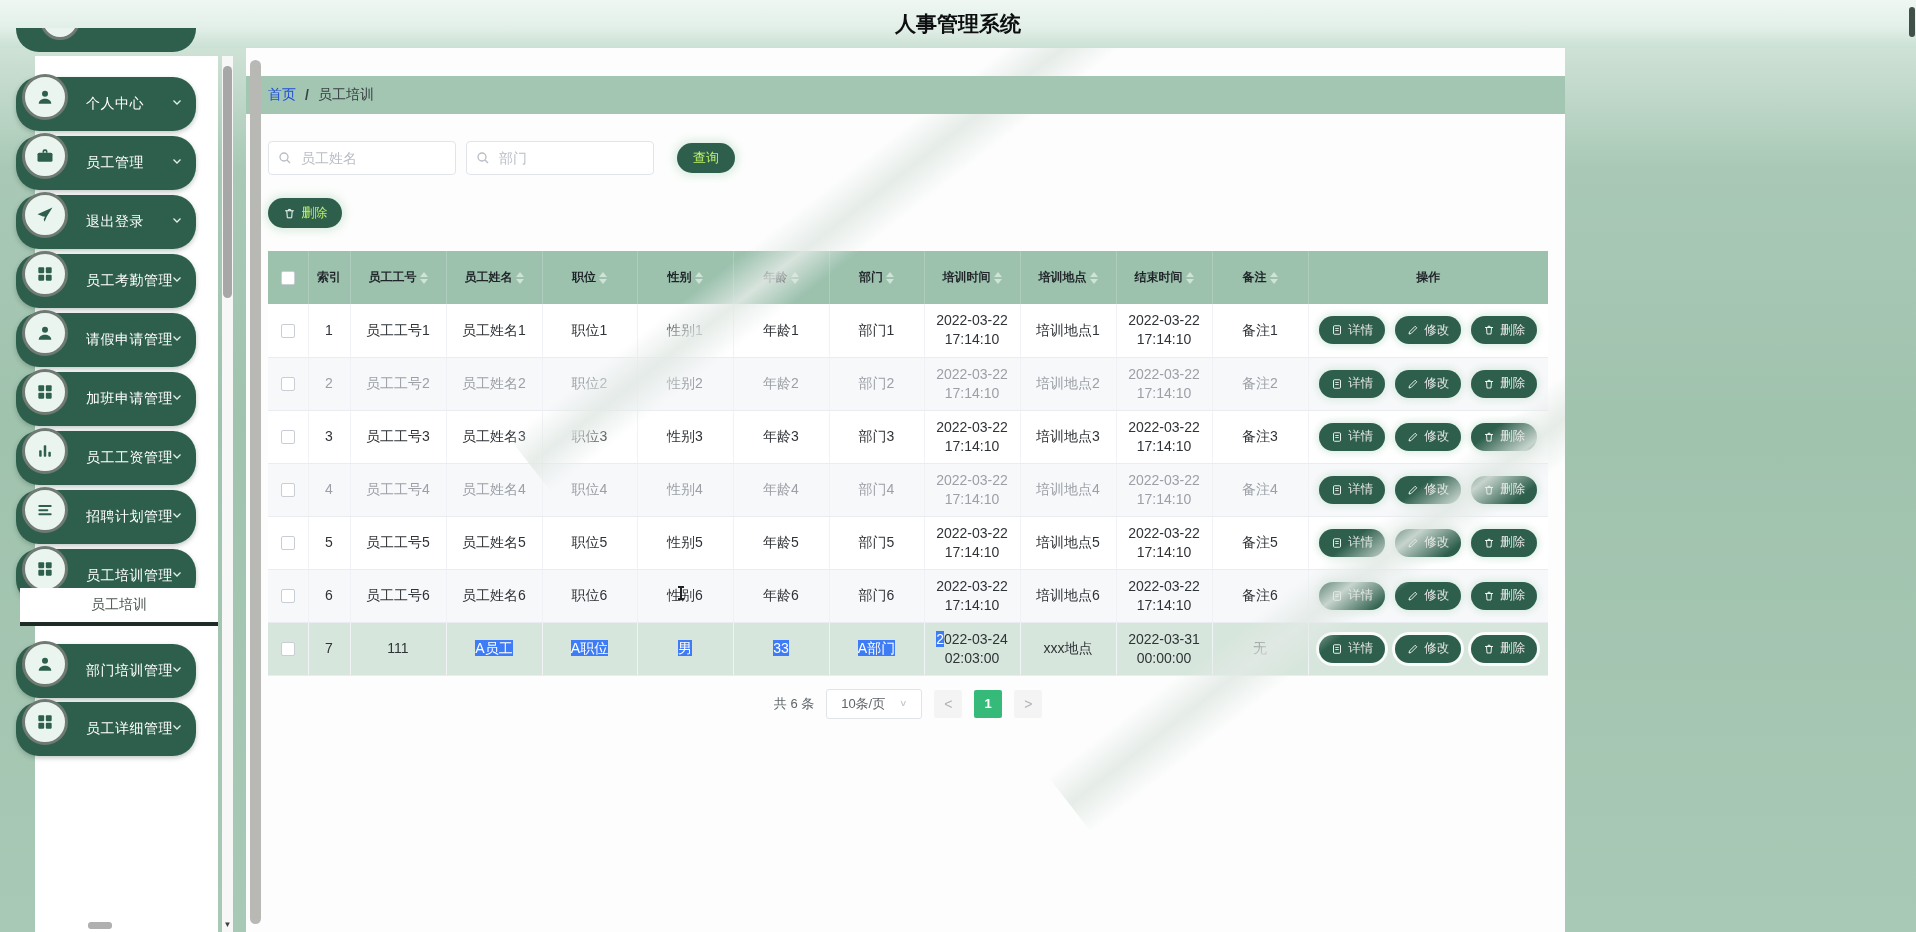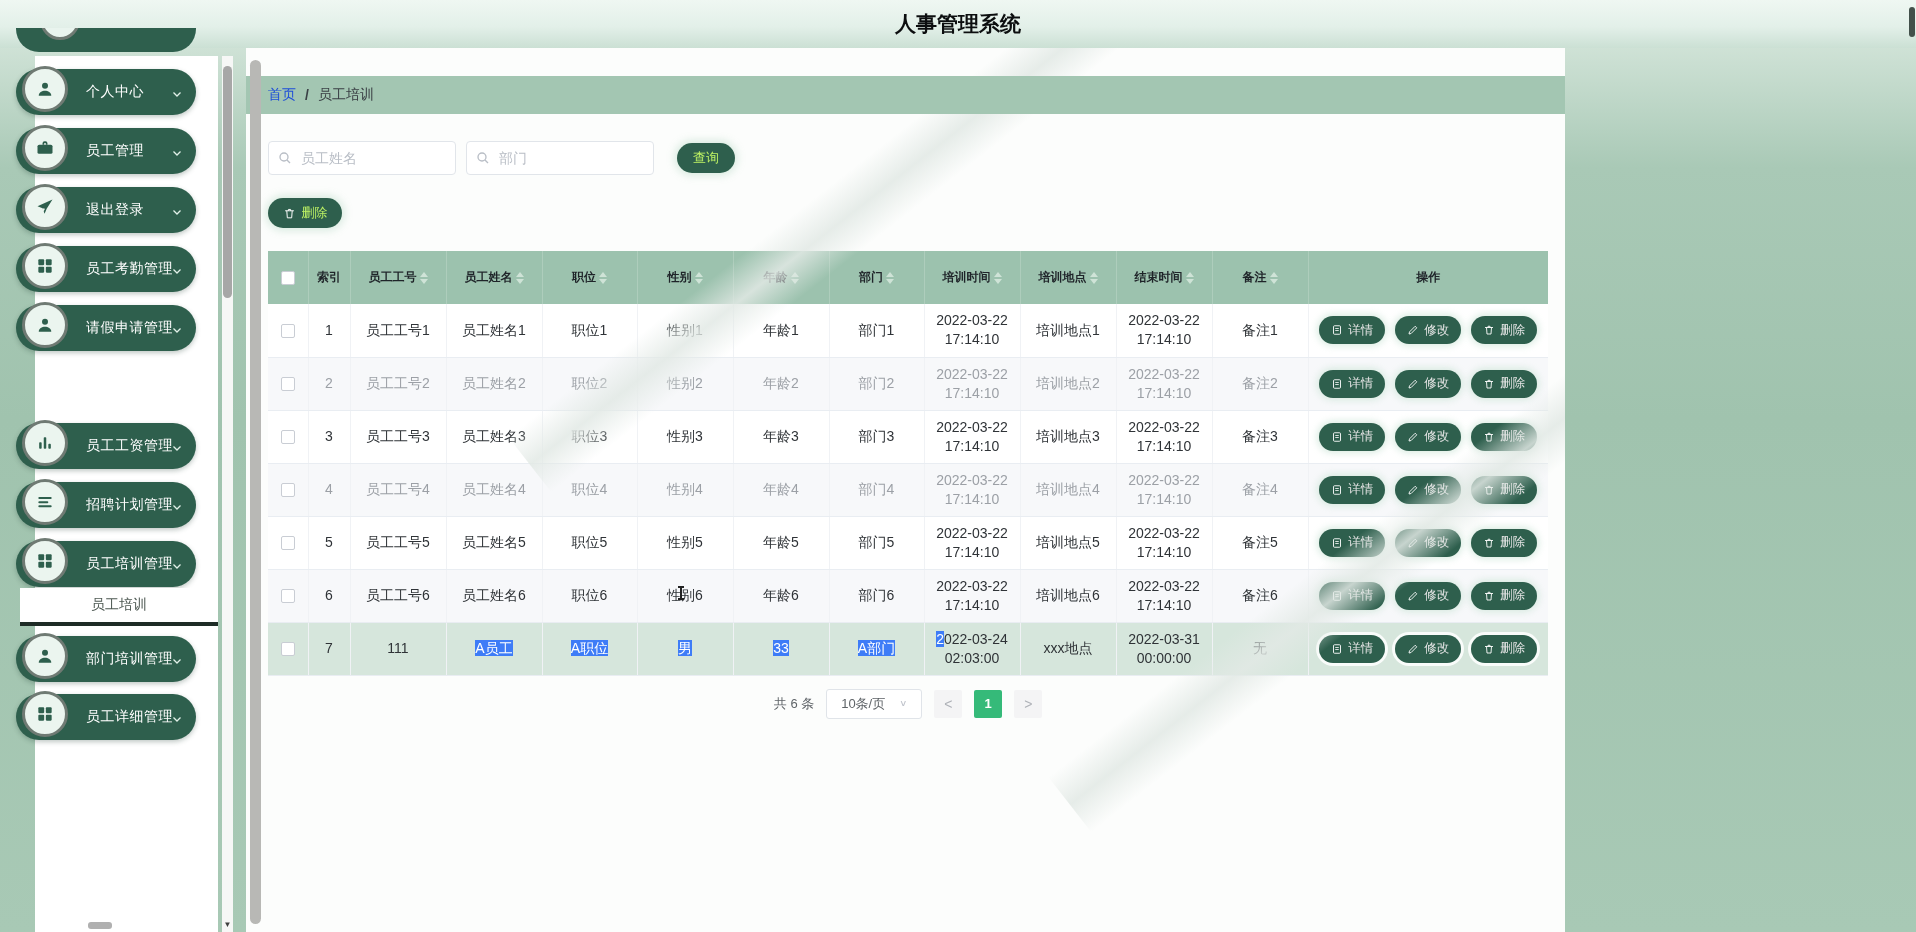--- a/index.html
+++ b/index.html
@@ -17,23 +17,23 @@
     align-items:center; gap:30px; font-size:14.5px; color:#272b2e; }
   .header-right .logout { cursor:pointer; }
 
   
   .sidebar { position:absolute; left:0; top:48px; width:240px; height:884px; z-index:5; }
   .side-white { position:absolute; left:35px; top:8px; width:183px; height:876px; background:#ffffff; }
   .side-partial { position:absolute; left:16px; top:-20px; width:180px; height:24px;
     border-radius:0 0 23px 23px; background:#2e5f4d; overflow:hidden; }
   .side-partial .half-circle { position:absolute; left:24px; top:-28px; width:40px; height:40px;
     border-radius:50%; background:#e9f4ee; border:3px solid #6f7a73; }
-  .side-item { position:absolute; left:16px; width:180px; height:46px; background:#2e5f4d;
+  .side-item { position:absolute; left:16px; width:180px; height:54px; background:#2e5f4d;
     border-radius:23px; display:flex; align-items:center; cursor:pointer;
-    box-shadow:0 2px 5px rgba(27,56,45,.28); }
+    box-shadow:0 2px 5px rgba(27,56,45,.28);margin-top:8px; }
   .side-icon-circle { position:absolute; left:6px; top:-3px; width:46px; height:46px;
     border-radius:50%; background:#ebf5ef; border:3px solid #6f7a73;
     display:flex; align-items:center; justify-content:center; }
   .side-icon-circle svg { width:20px; height:20px; }
   .side-label { margin-left:70px; color:#ffffff; font-size:14px; letter-spacing:.5px; white-space:nowrap; }
   .side-chevron { position:absolute; right:13px; top:17px; }
   .side-submenu { position:absolute; left:20px; top:540px; width:198px; height:38px; background:#ffffff;
     border-bottom:4px solid #1e2c26; display:flex; align-items:center; justify-content:center;
     font-size:14px; color:#4d5852; cursor:pointer; }
   .side-scroll-track { position:absolute; left:222px; top:8px; width:11px; height:876px; background:#f6f7f6; }
@@ -204,20 +204,35 @@
           <path d="M4.5 20c0-4 3.8-6 7.5-6s7.5 2 7.5 6z"></path>
         </svg>
       </span>
     <span class="side-label">请假申请管理</span>
     <span class="side-chevron">
       <svg width="12" height="12" viewBox="0 0 24 24">
           <polyline points="5 9 12 16 19 9" fill="none" stroke="#e2f1e9" stroke-width="2.6"></polyline>
         </svg></span>
   </div>
 
+  <div class="side-item" style="top:316px">
+    <span class="side-icon-circle">
+      <svg viewBox="0 0 24 24" fill="#2e5f4d">
+          <rect x="4" y="4" width="7" height="7" rx="1"></rect>
+          <rect x="13" y="4" width="7" height="7" rx="1"></rect>
+          <rect x="4" y="13" width="7" height="7" rx="1"></rect>
+          <rect x="13" y="13" width="7" height="7" rx="1"></rect>
+        </svg>
+      </span>
+    <span class="side-label">加班申请管理</span>
+    <span class="side-chevron">
+      <svg width="12" height="12" viewBox="0 0 24 24">
+          <polyline points="5 9 12 16 19 9" fill="none" stroke="#e2f1e9" stroke-width="2.6"></polyline>
+        </svg></span>
+  </div>
 
   <div class="side-item" style="top:375px">
     <span class="side-icon-circle">
       <svg viewBox="0 0 24 24" fill="#2e5f4d">
           <rect x="5" y="11" width="3" height="8" rx="1"></rect>
           <rect x="10.5" y="5" width="3" height="14" rx="1"></rect>
           <rect x="16" y="13" width="3" height="6" rx="1"></rect>
         </svg>
       </span>
     <span class="side-label">员工工资管理</span>

